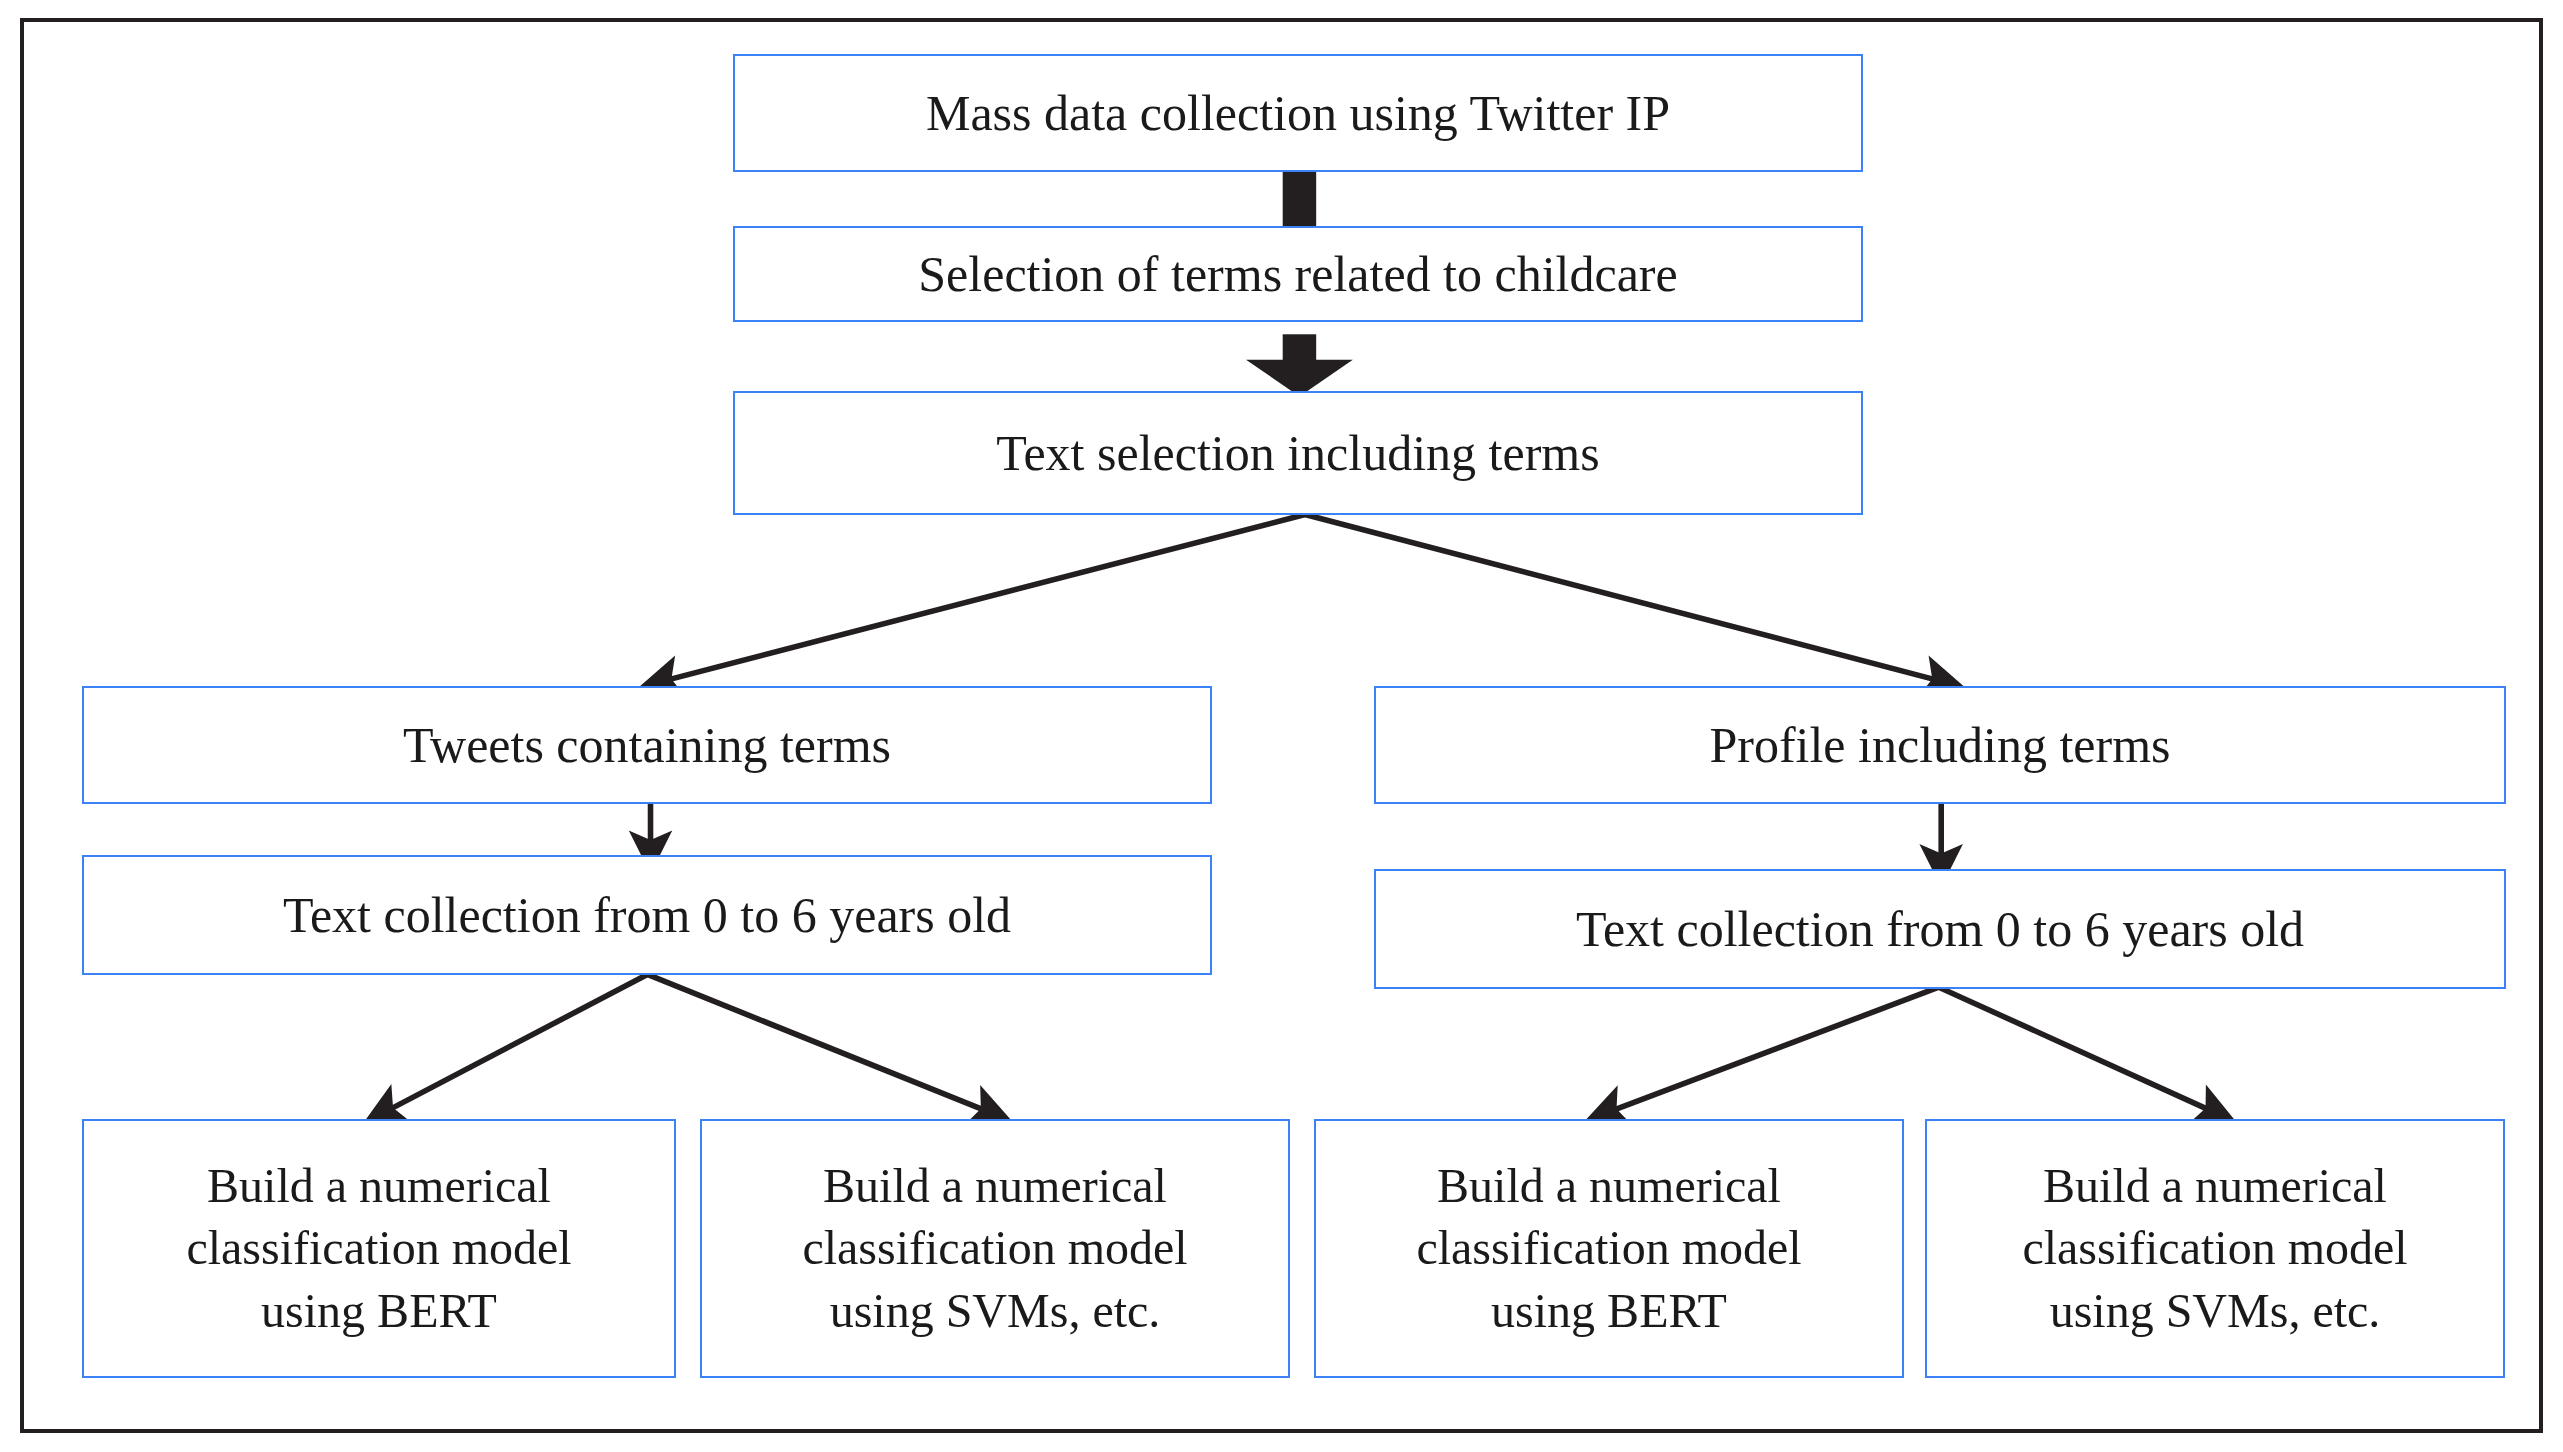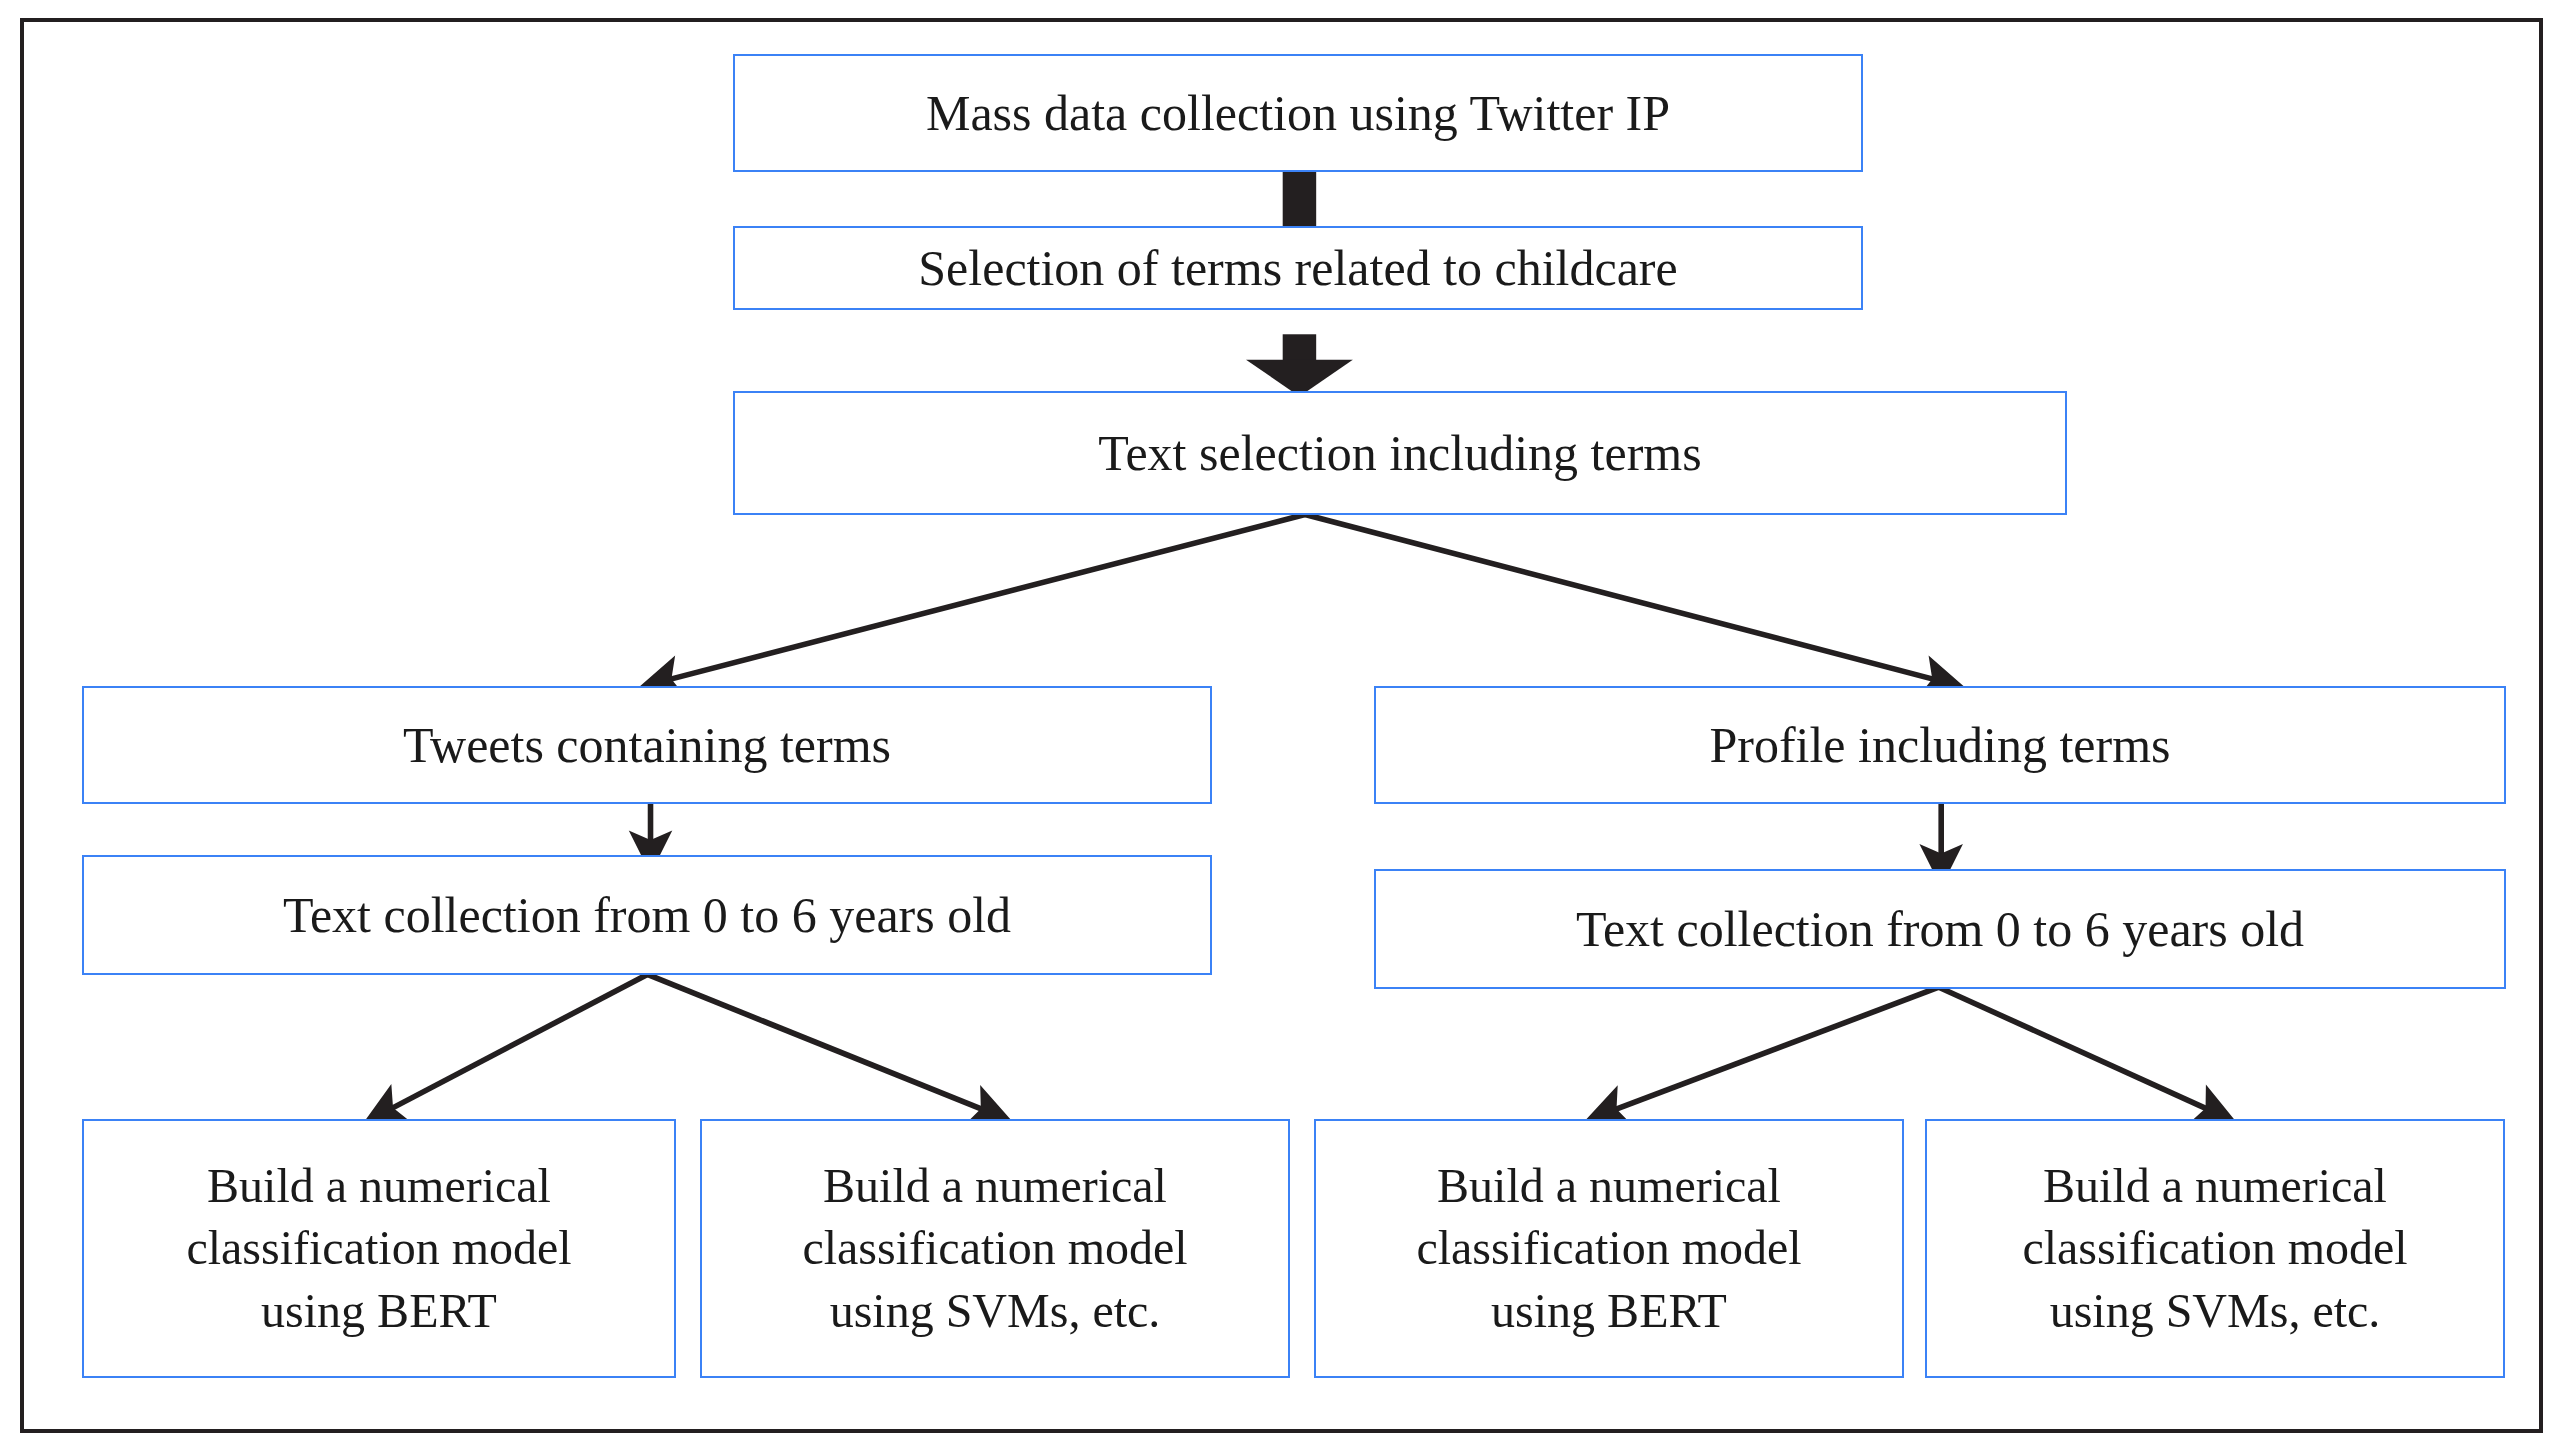--- a/index.html
+++ b/index.html
@@ -37,22 +37,22 @@
     line-height: 1.30;
     z-index: 3;
   }
   .node .label {
     display: block;
     padding: 0 8px;
     white-space: pre-line;
   }
   
   #node-mass-data   { left: 733px;  top: 54px;   width: 1130px; height: 118px; font-size: 50px; }
-  #node-selection   { left: 733px;  top: 226px;  width: 1130px; height: 84px; font-size: 50px; }
-  #node-text-sel    { left: 733px;  top: 391px;  width: 1334px; height: 124px; font-size: 50px; }
+  #node-selection   { left: 733px;  top: 226px;  width: 1130px; height: 96px; font-size: 50px; }
+  #node-text-sel    { left: 733px;  top: 391px;  width: 1130px; height: 124px; font-size: 50px; }
   
   #node-tweets      { left: 82px;  top: 686px;  width: 1130px; height: 118px; font-size: 50px; }
   #node-profile     { left: 1374px; top: 686px;  width: 1132px; height: 118px; font-size: 50px; }
   
   #node-collect-l   { left: 82px;  top: 855px; width: 1130px; height: 120px; font-size: 50px; }
   #node-collect-r   { left: 1374px; top: 869px; width: 1132px; height: 120px; font-size: 50px; }
   
   #node-model-1     { left: 82px;  top: 1119px; width: 594px;  height: 259px; font-size: 48px; }
   #node-model-2     { left: 700px;  top: 1119px; width: 590px;  height: 259px; font-size: 48px; }
   #node-model-3     { left: 1314px; top: 1119px; width: 590px;  height: 259px; font-size: 48px; }

